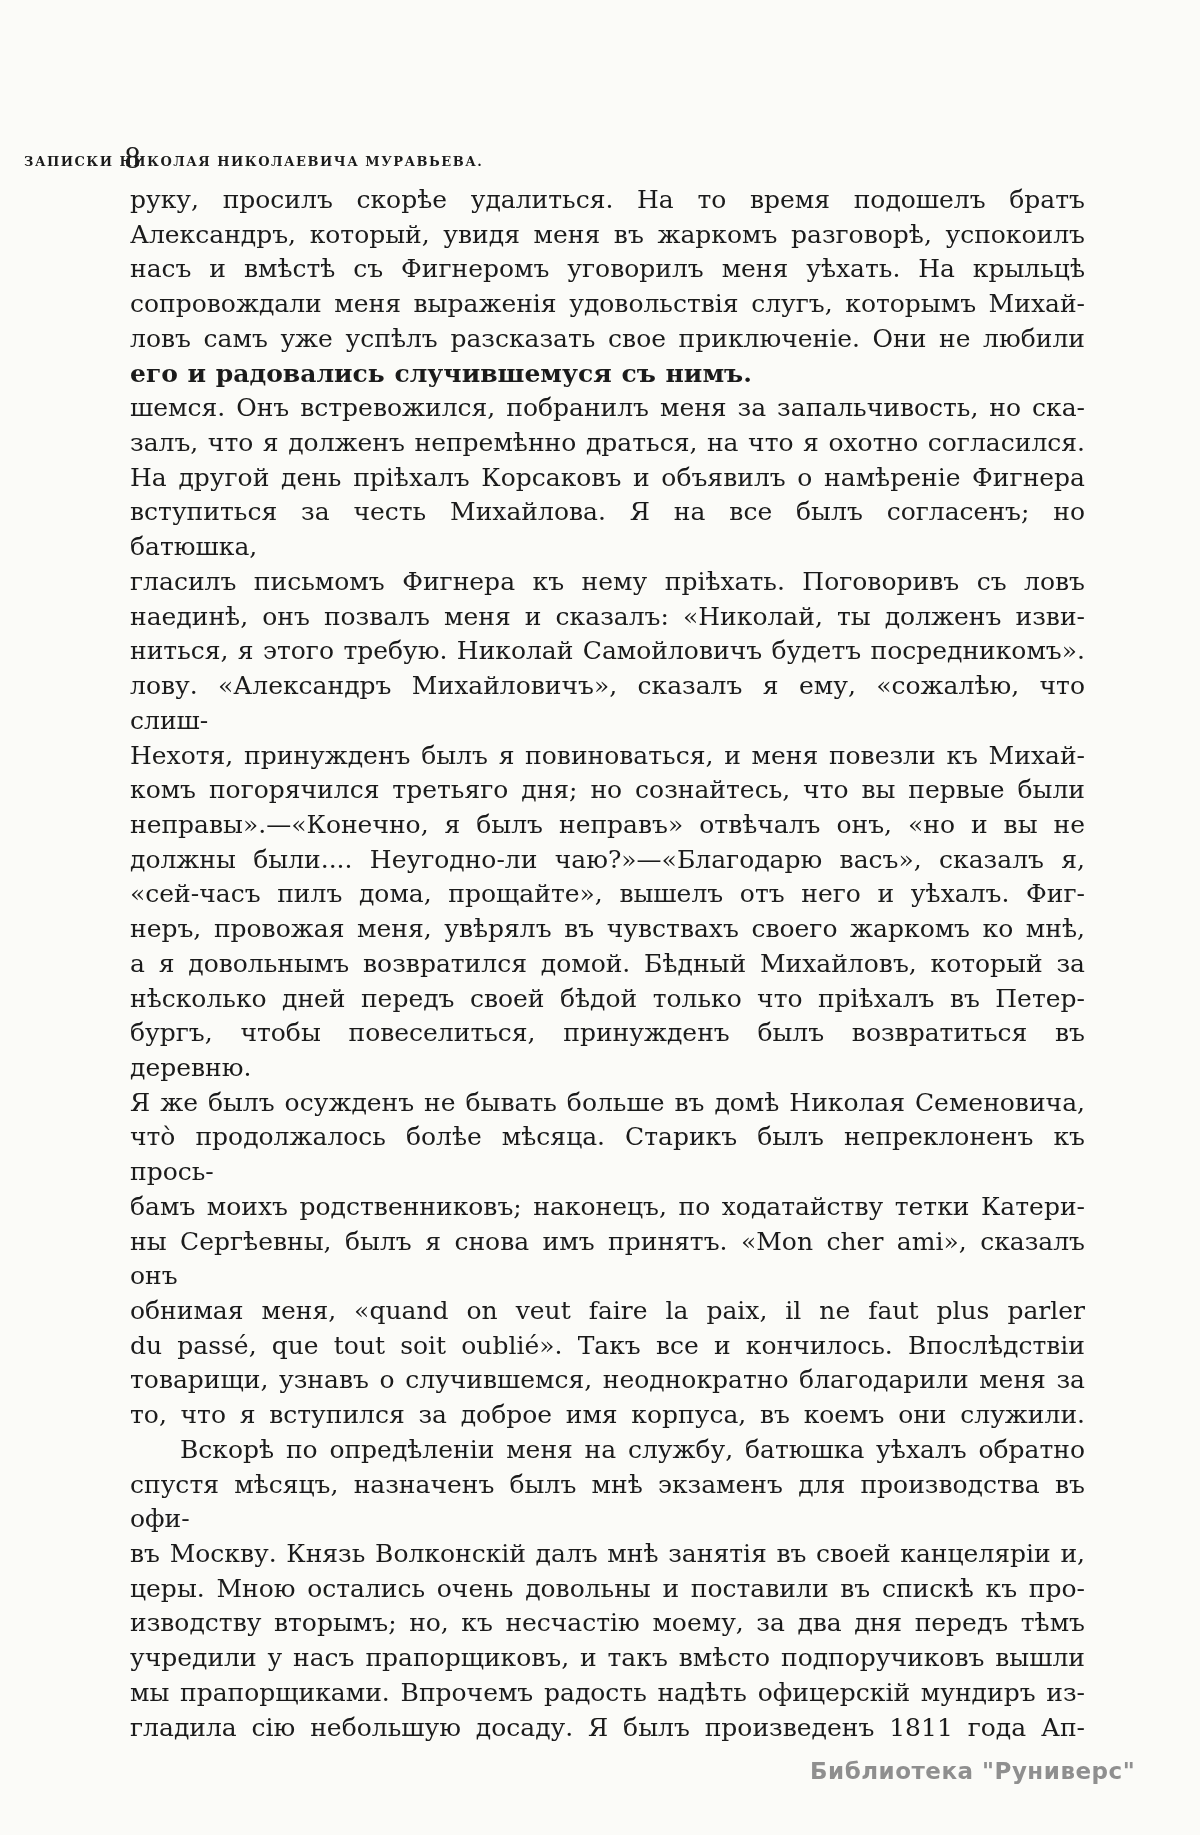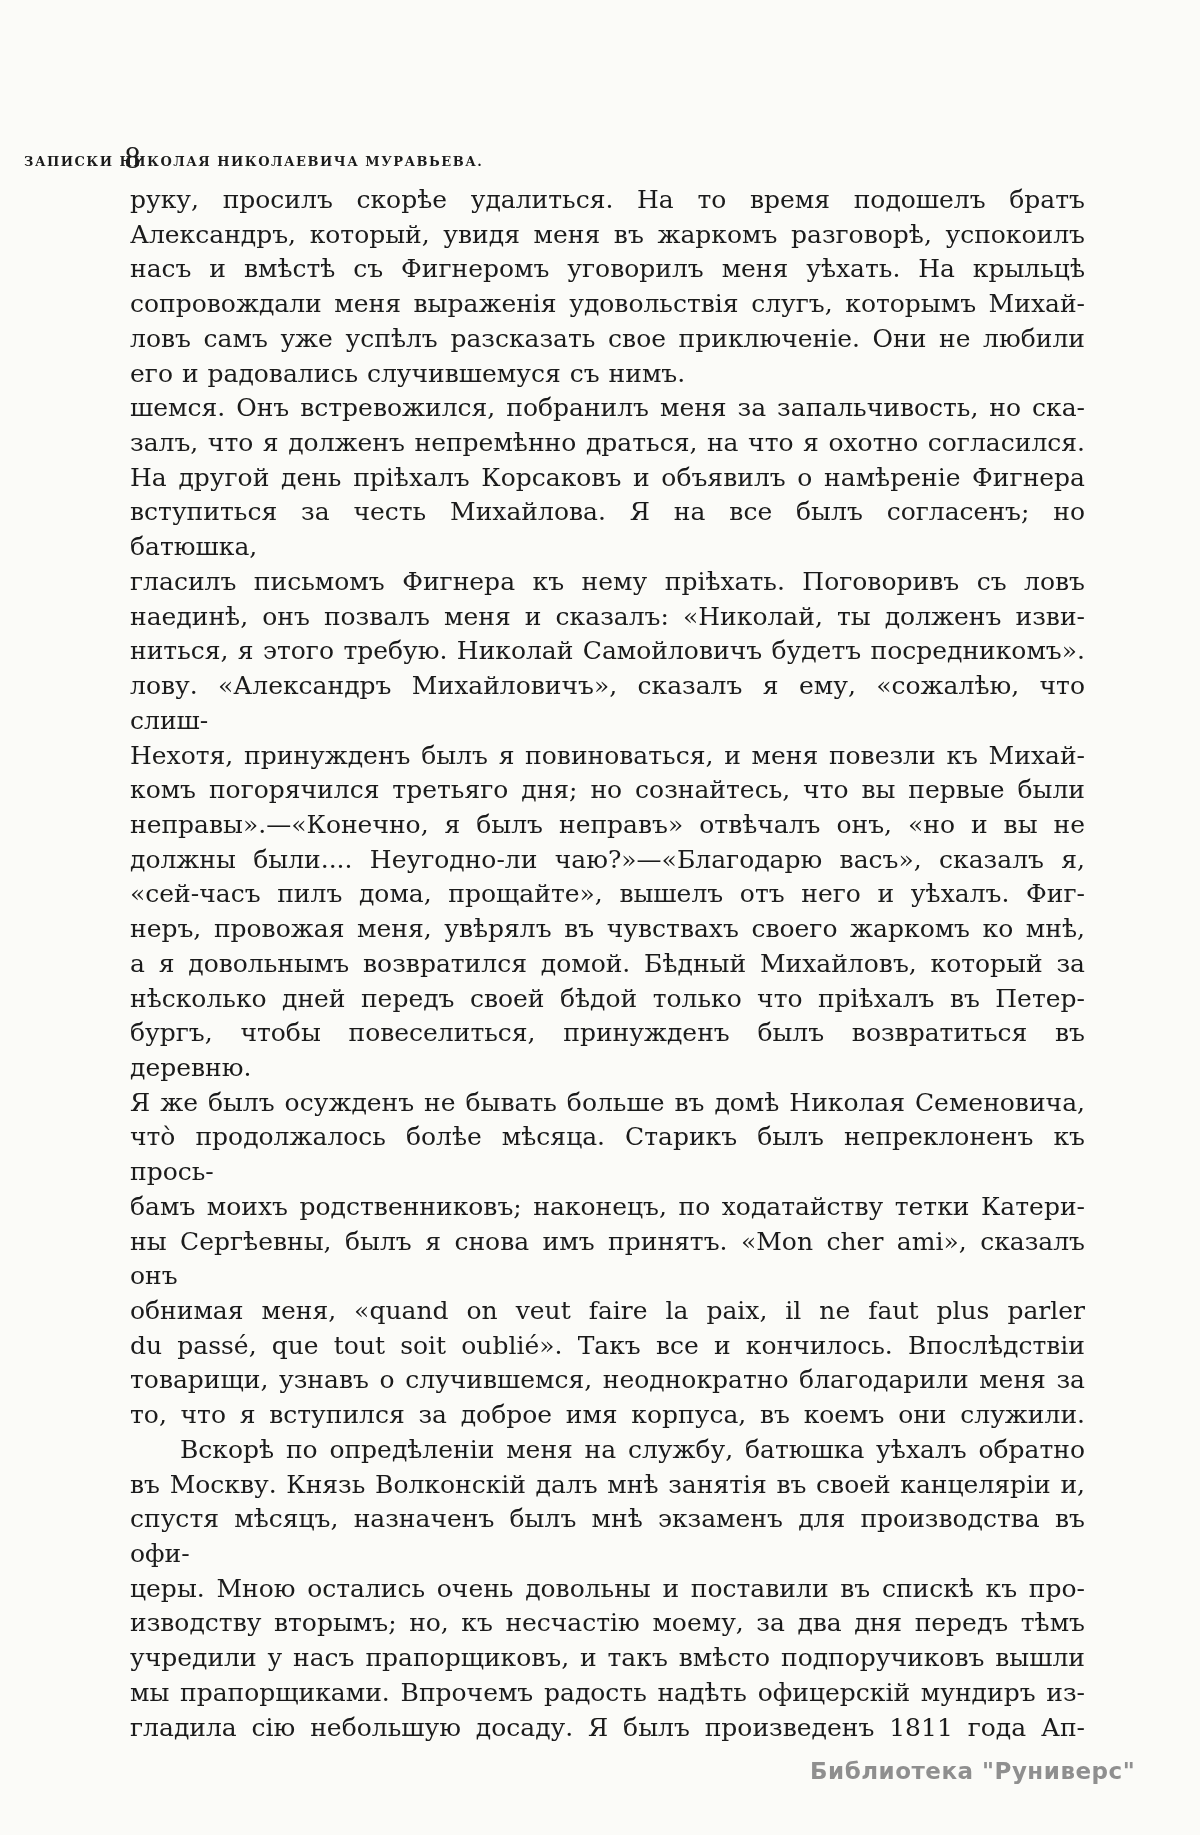--- a/index.html
+++ b/index.html
@@ -44,20 +44,21 @@
     font-size: 25px;
   }
   .line {
     line-height: 34.72px;
     text-align: justify;
     text-align-last: justify;
     word-spacing: 1px;
   }
   .line.unjust {
     text-align-last: left;
+    font-weight: bold;
   }
   .line.indent {
     padding-left: 50px;
   }
   #watermark {
     position: absolute;
     left: 810px;
     top: 1758px;
     font-family: "DejaVu Sans", sans-serif;
     font-weight: bold;
@@ -98,22 +99,22 @@
       <div class="line">бургъ, чтобы повеселиться, принужденъ былъ возвратиться въ деревню.</div>
       <div class="line">Я же былъ осужденъ не бывать больше въ домѣ Николая Семеновича,</div>
       <div class="line">что̀ продолжалось болѣе мѣсяца. Старикъ былъ непреклоненъ къ прось-</div>
       <div class="line">бамъ моихъ родственниковъ; наконецъ, по ходатайству тетки Катери-</div>
       <div class="line">ны Сергѣевны, былъ я снова имъ принятъ. «Mon cher ami», сказалъ онъ</div>
       <div class="line">обнимая меня, «quand on veut faire la paix, il ne faut plus parler</div>
       <div class="line">du passé, que tout soit oublié». Такъ все и кончилось. Впослѣдствіи</div>
       <div class="line">товарищи, узнавъ о случившемся, неоднократно  благодарили меня за</div>
       <div class="line">то, что я вступился за доброе имя корпуса, въ коемъ они служили.</div>
       <div class="line indent">Вскорѣ по опредѣленіи меня на службу, батюшка уѣхалъ обратно</div>
+      <div class="line">спустя мѣсяцъ, назначенъ былъ мнѣ экзаменъ для производства въ офи-</div>
       <div class="line">въ Москву. Князь Волконскій далъ мнѣ занятія въ своей канцеляріи и,</div>
-      <div class="line">спустя мѣсяцъ, назначенъ былъ мнѣ экзаменъ для производства въ офи-</div>
       <div class="line">церы. Мною остались очень довольны и поставили въ спискѣ къ про-</div>
       <div class="line">изводству вторымъ; но, къ несчастію моему, за два дня передъ тѣмъ</div>
       <div class="line">учредили у насъ прапорщиковъ, и такъ вмѣсто подпоручиковъ вышли</div>
       <div class="line">мы прапорщиками. Впрочемъ радость надѣть офицерскій мундиръ из-</div>
       <div class="line">гладила сію небольшую досаду. Я былъ произведенъ 1811 года Ап-</div>
     </div>
   <div id="watermark">Библиотека "Руниверс"</div>
 </div>
 
 </body></html>

